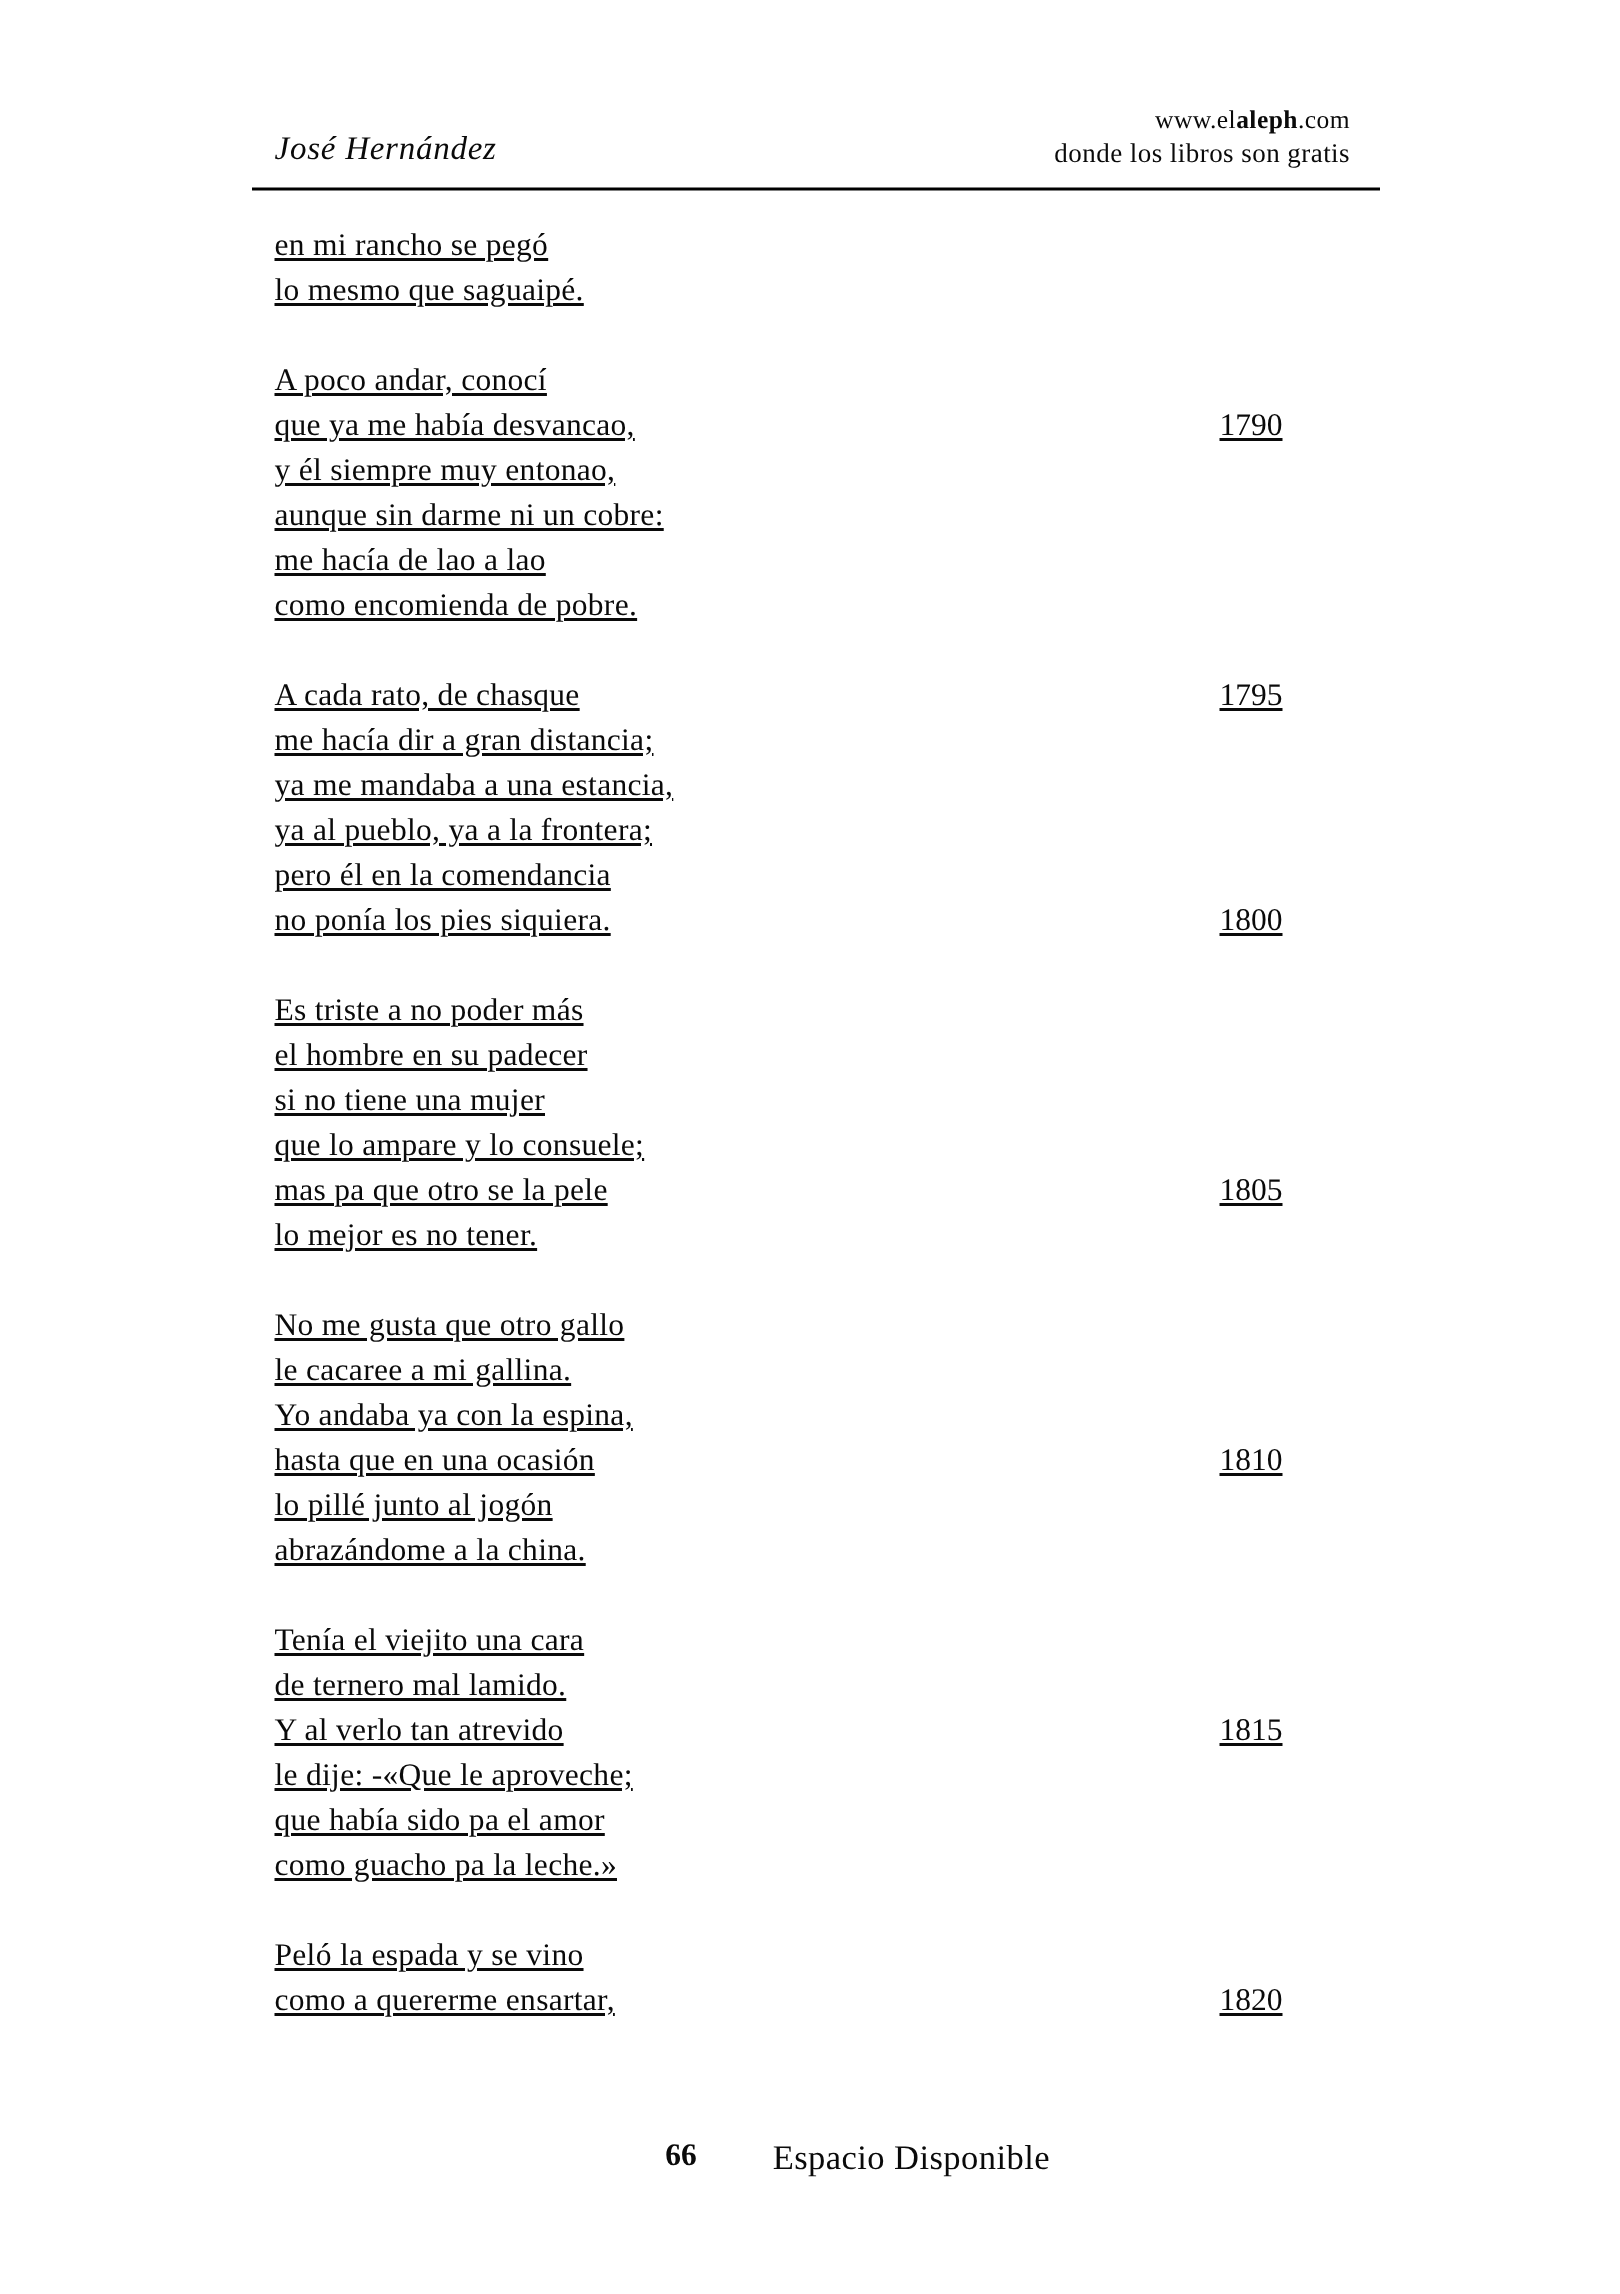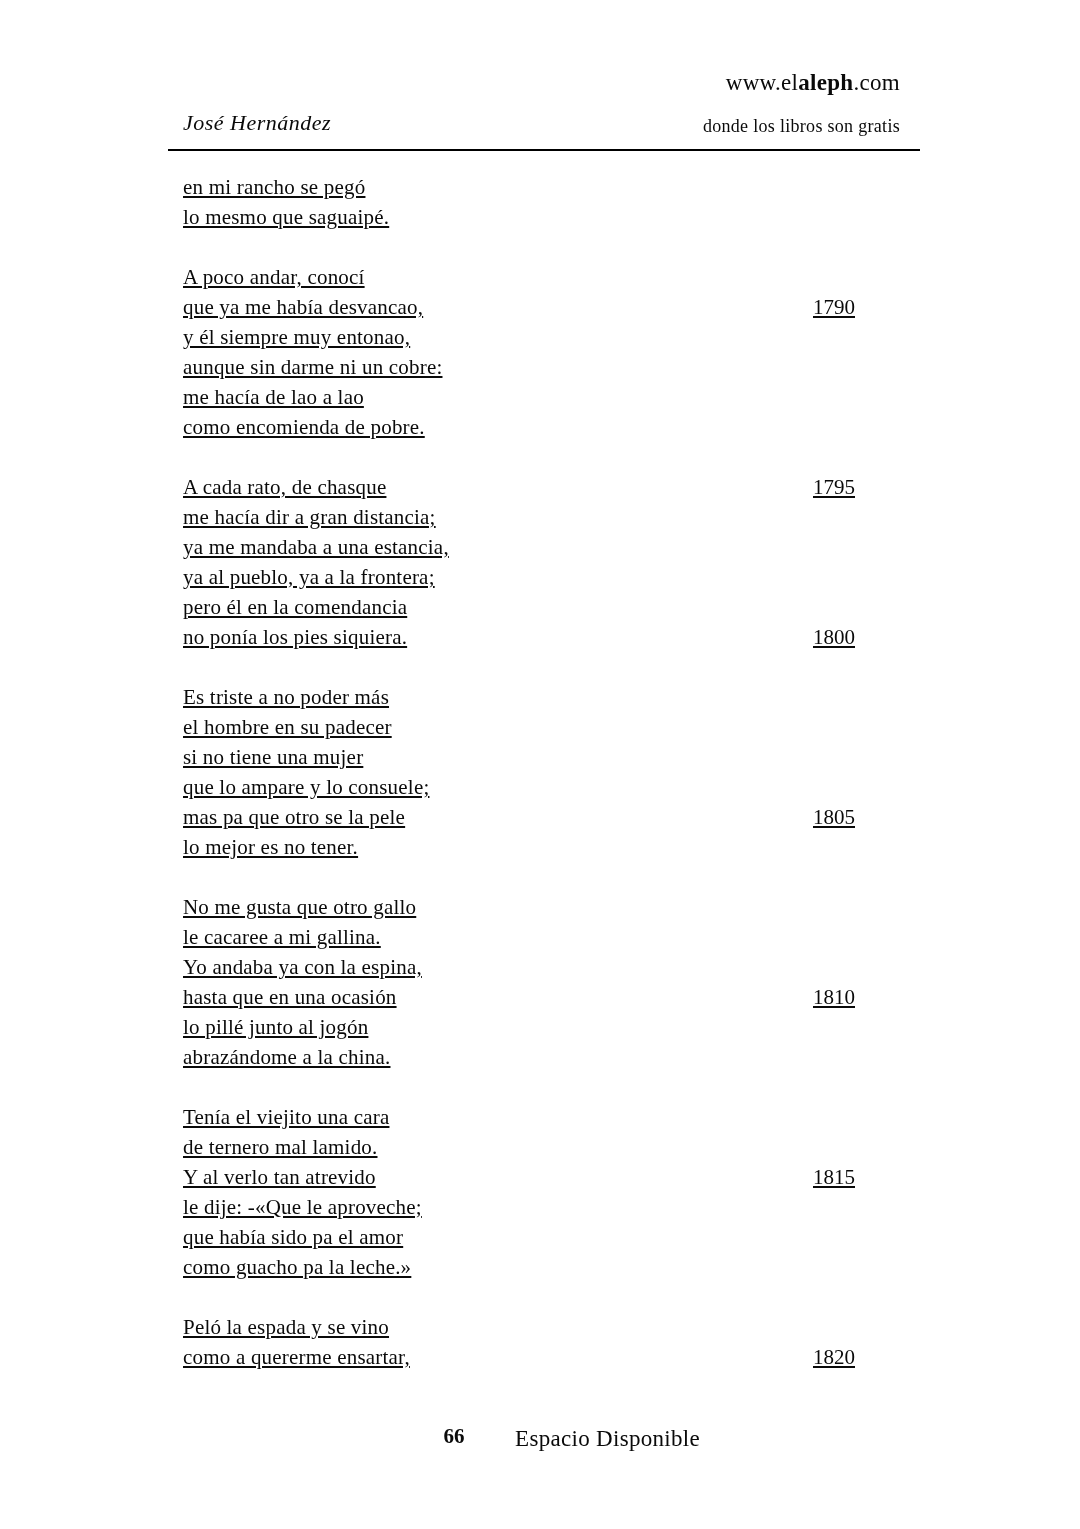--- a/index.html
+++ b/index.html
@@ -28,23 +28,23 @@
     border-bottom: 2.5px solid #000;
     padding: 0 20px 12px 15px;
   }
   .author {
     font-style: italic;
     font-size: 22px;
     letter-spacing: 0.5px;
     padding-bottom: 1px;
   }
   .site-block { text-align: right; }
-  .site-url { font-size: 23px; letter-spacing: 0.3px; }
+  .site-url { font-size: 17px; letter-spacing: 0.3px; }
   .site-url b { font-weight: bold; }
-  .tagline { font-size: 18px; margin-top: 20px; letter-spacing: 0.3px; }
+  .tagline { font-size: 18px; margin-top: 2px; letter-spacing: 0.3px; }
 
   
   .poem {
     margin-left: 183px;
     width: 672px;
     margin-top: 21px;
   }
   .stanza { margin-bottom: 30px; }
   .stanza:last-child { margin-bottom: 12px; }
   .line {

